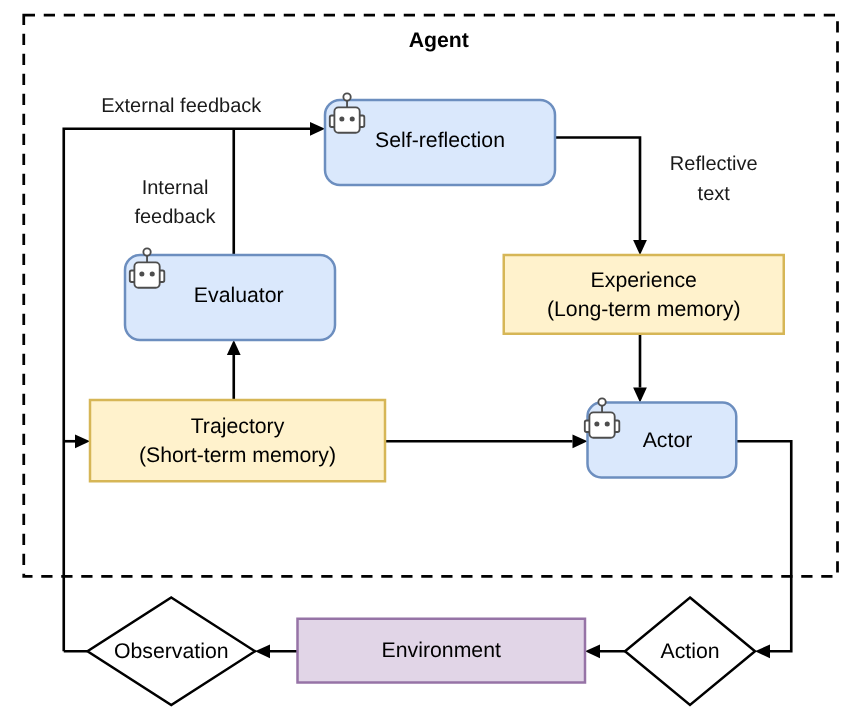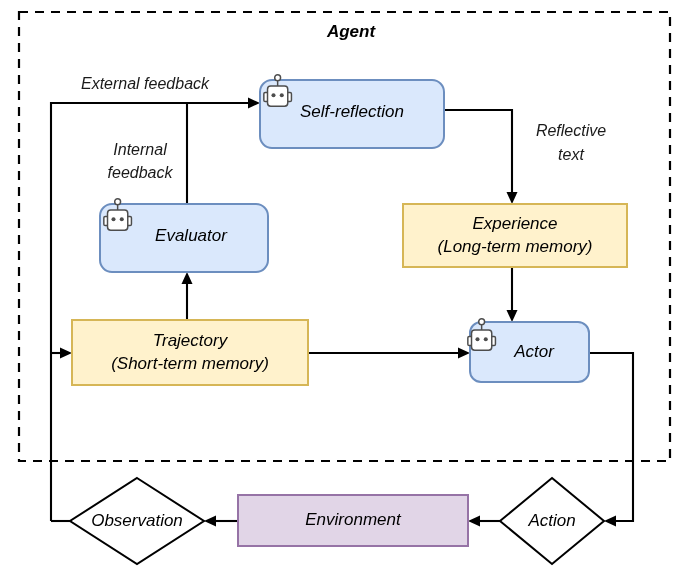--- a/index.html
+++ b/index.html
@@ -10,21 +10,20 @@
   body {
     width: 687px;
     height: 569px;
     font-family: "Liberation Sans", sans-serif;
     overflow: hidden;
   }
   #diagram-root {
     position: relative;
     width: 687px;
     height: 569px;
-    font-style: italic;
   }
   svg.diagram {
     display: block;
     width: 687px;
     height: 569px;
   }
   text {
     font-family: "Liberation Sans", sans-serif;
     fill: #000000;
   }

